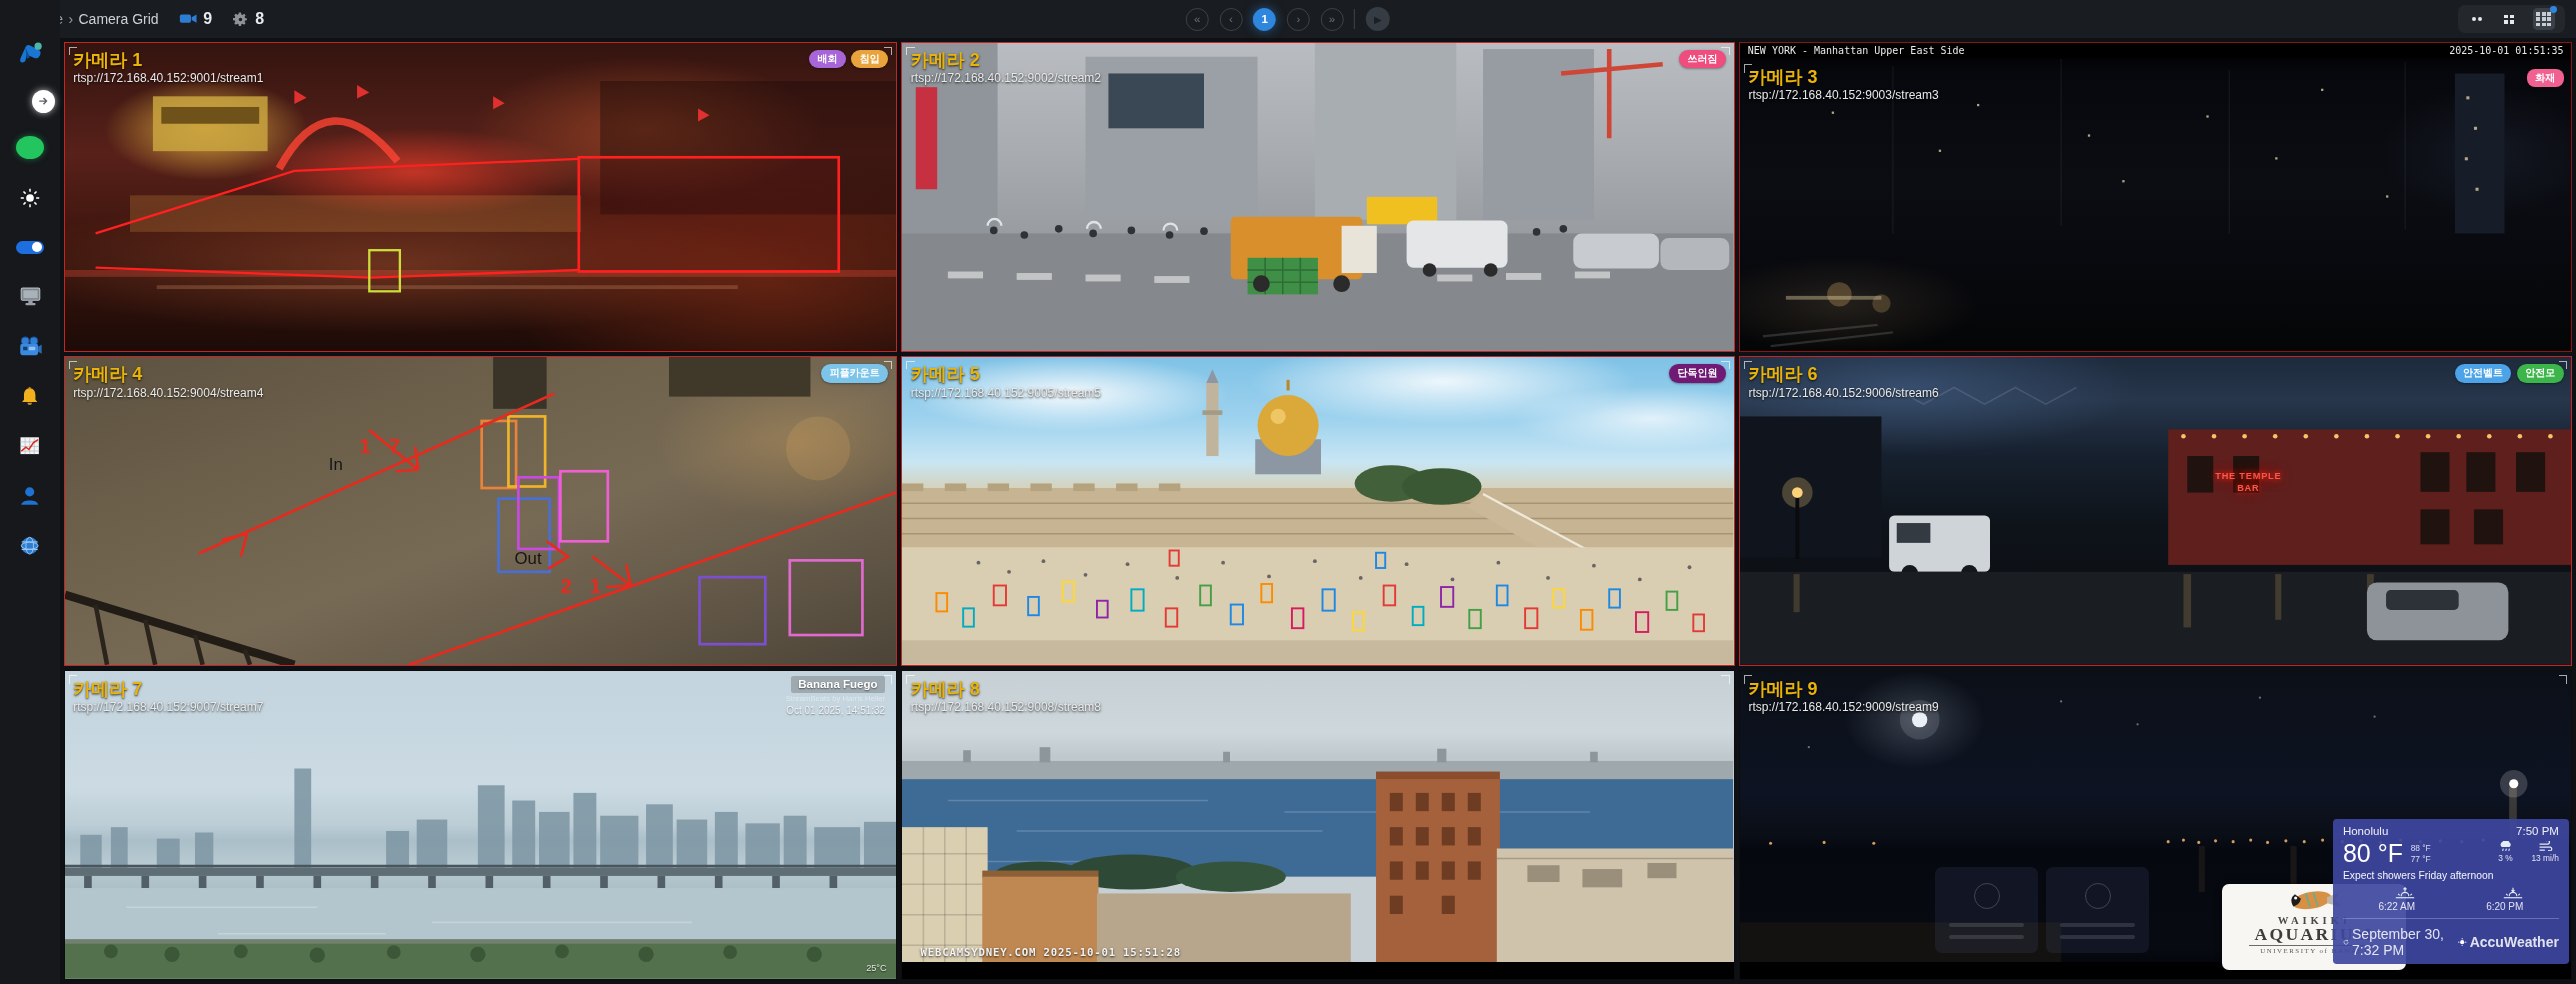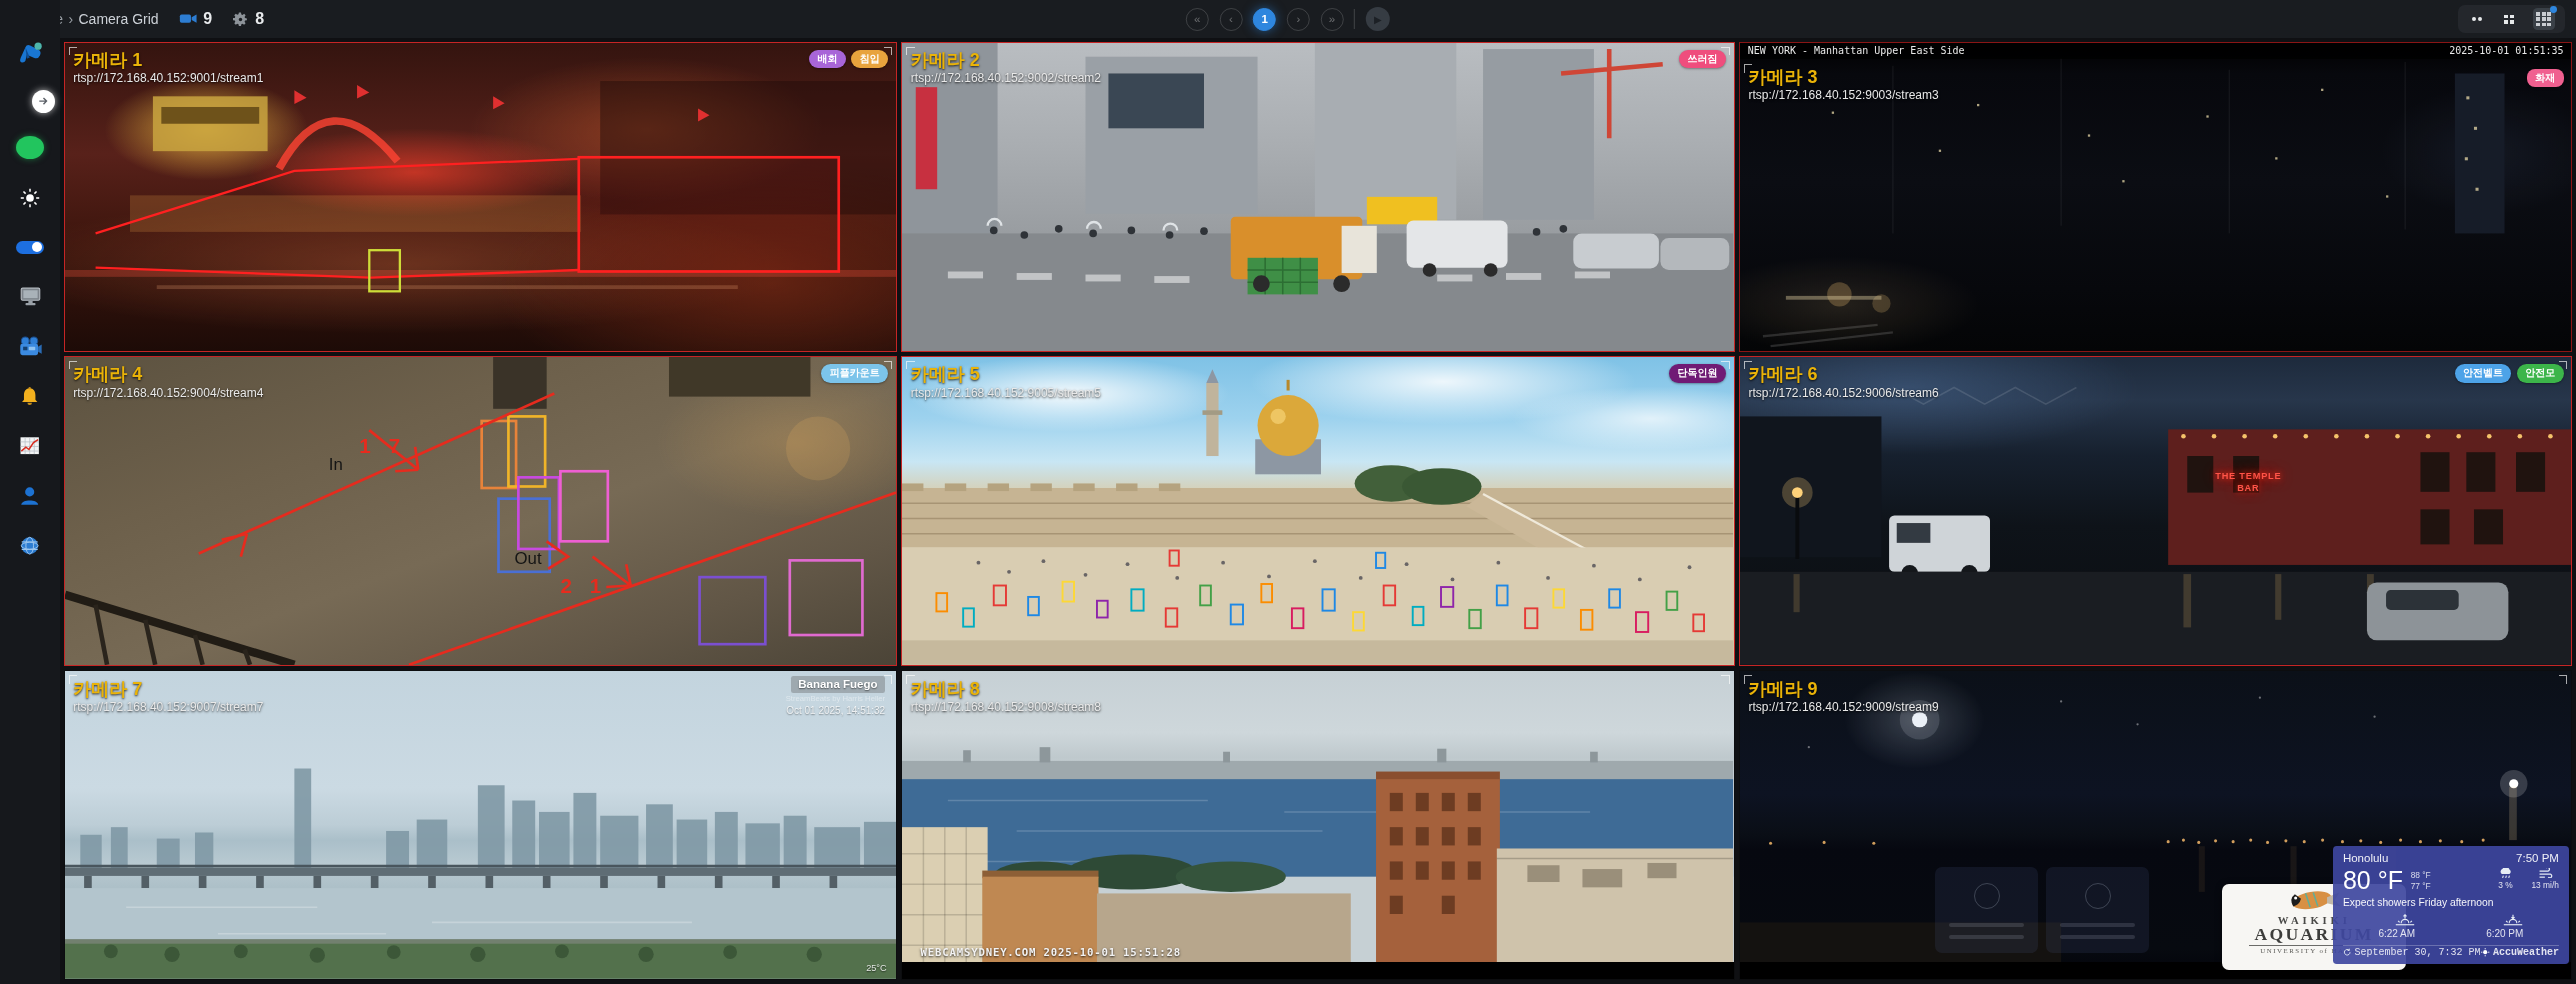--- a/index.html
+++ b/index.html
@@ -109,21 +109,21 @@
   .aq-word3 { color:#5c5c58; font-size:6.9px; letter-spacing:1.5px; }
   .weather { position:absolute; right:2.3px; bottom:15.3px; width:236px; background:rgba(62,70,160,.92); border-radius:3.8px; z-index:6; color:#fff; padding:6.9px 10px 6.1px;margin-top:32px; }
   .w-head { display:flex; justify-content:space-between; font-size:11.5px; color:rgba(255,255,255,.92); }
   .w-main { display:flex; align-items:flex-start; gap:7.7px; margin-top:3.1px; }
   .w-temp { font-size:25px; font-weight:300; line-height:1; }
   .w-hilo { font-size:8.4px; color:rgba(255,255,255,.8); line-height:1.3; padding-top:2.3px; }
   .w-cell { margin-left:auto; text-align:center; font-size:8.4px; color:rgba(255,255,255,.85); }
   .w-cell + .w-cell { margin-left:10.7px; }
   .w-sum { font-size:10.3px; margin-top:4.6px; color:rgba(255,255,255,.95); }
   .w-sun { display:flex; justify-content:space-around; margin-top:6.1px; font-size:10px; color:rgba(255,255,255,.85); text-align:right; }
-  .w-foot { display:flex; justify-content:space-between; align-items:center; border-top:0.8px solid rgba(255,255,255,.25); margin-top:6.1px; padding-top:1px; font-size:10px; color:rgba(255,255,255,.85);font-family:Liberation Mono, monospace; }
+  .w-foot { display:flex; justify-content:space-between; align-items:center; border-top:0.8px solid rgba(255,255,255,.25); margin-top:6.1px; padding-top:7px; font-size:14px; color:rgba(255,255,255,.85); }
   .w-brand { font-weight:bold; display:flex; align-items:center; gap:3.1px; }
   .w-upd { display:flex; align-items:center; gap:3.1px; }
 
   .anno-count { fill:#e62b1e; font-size:27px; font-weight:bold; letter-spacing:8px; }
   .anno-label { fill:#151515; font-size:22px; }
 </style>
 </head>
 <body>
 
 <div class="topbar">

